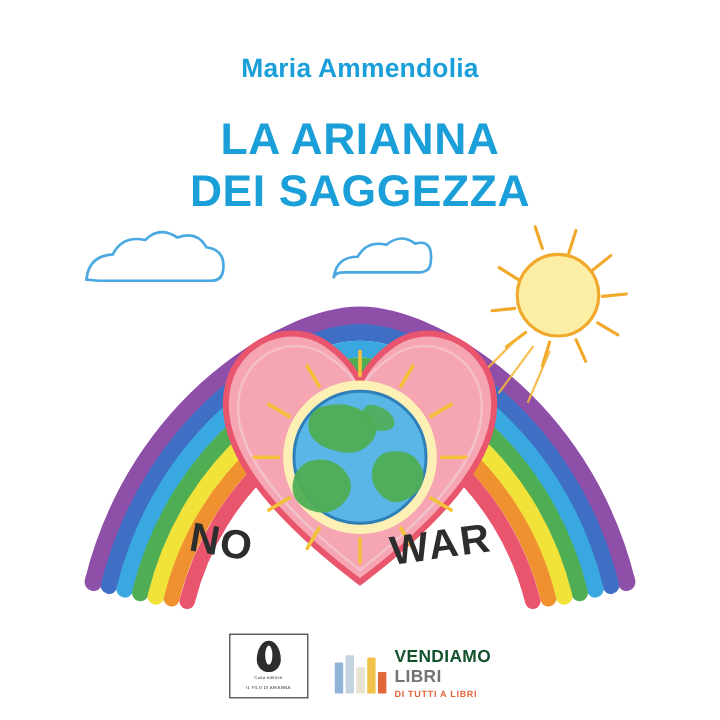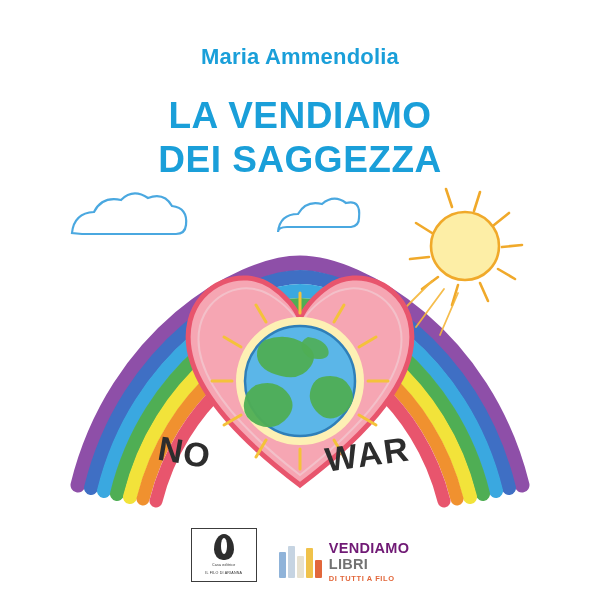--- a/index.html
+++ b/index.html
@@ -116,21 +116,21 @@
     border-radius: 1px;
   }
   .pub-right-text {
     display: flex;
     flex-direction: column;
     line-height: 1;
   }
   .pub-right-text .l1 {
     font-size: 14.5px;
     font-weight: bold;
-    color: #701a75;
+    color: #14532d;
     letter-spacing: 0.3px;
   }
   .pub-right-text .l2 {
     font-size: 14.5px;
     font-weight: bold;
     color: #737373;
     letter-spacing: 0.3px;
     margin-top: 2px;
   }
   .pub-right-text .l3 {
@@ -142,21 +142,21 @@
   }
 </style>
 </head>
 <body>
 
 <div class="cover">
 
   <div class="author">Maria Ammendolia</div>
 
   <div class="title">
-    <span class="line">LA VENDIAMO</span>
+    <span class="line">LA ARIANNA</span>
     <span class="line">DEI SAGGEZZA</span>
   </div>
 
   <div class="artwork">
     <svg width="480" height="340" viewBox="0 0 480 340" xmlns="http://www.w3.org/2000/svg">
 
       <g fill="none" stroke-linecap="round">
         <path d="M18 300 C 55 150, 180 78, 240 78 C 300 78, 425 150, 462 300" stroke="#8e4fa8" stroke-width="15"></path>
         <path d="M31 303 C 66 161, 184 92, 240 92 C 296 92, 414 161, 449 303" stroke="#3f6fc4" stroke-width="14"></path>
         <path d="M44 306 C 77 172, 188 106, 240 106 C 292 106, 403 172, 436 306" stroke="#3aa8e0" stroke-width="14"></path>
@@ -246,18 +246,18 @@
       <div class="bars">
         <i style="height:26px; background:#8fb3d9;"></i>
         <i style="height:32px; background:#c6d4e2;"></i>
         <i style="height:22px; background:#e8e2d0;"></i>
         <i style="height:30px; background:#f0c24a;"></i>
         <i style="height:18px; background:#e2673b;"></i>
       </div>
       <div class="pub-right-text">
         <span class="l1">VENDIAMO</span>
         <span class="l2">LIBRI</span>
-        <span class="l3">DI TUTTI A FILO</span>
+        <span class="l3">DI TUTTI A LIBRI</span>
       </div>
     </div>
   </div>
 
 </div>
 
 </body></html>

